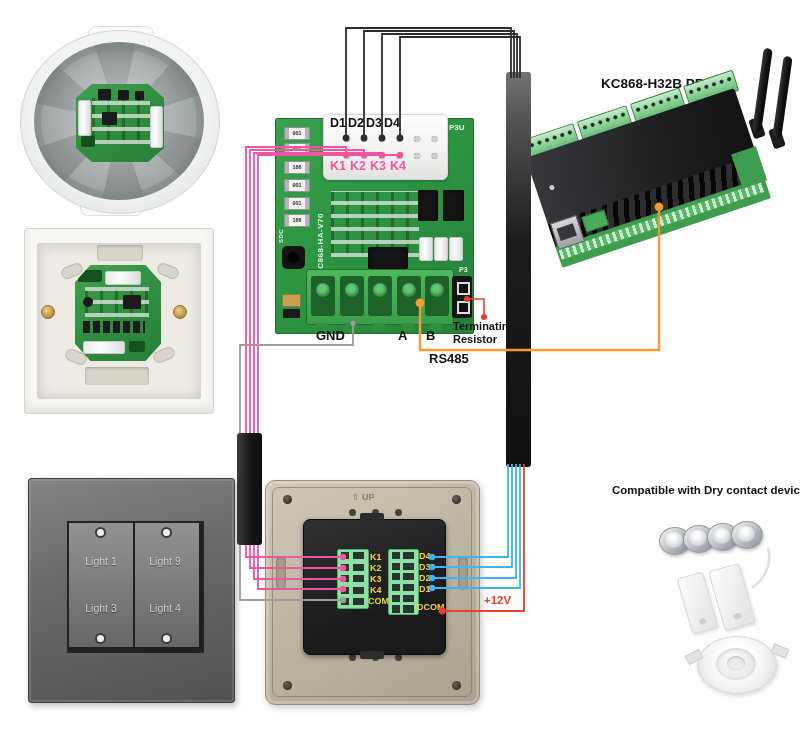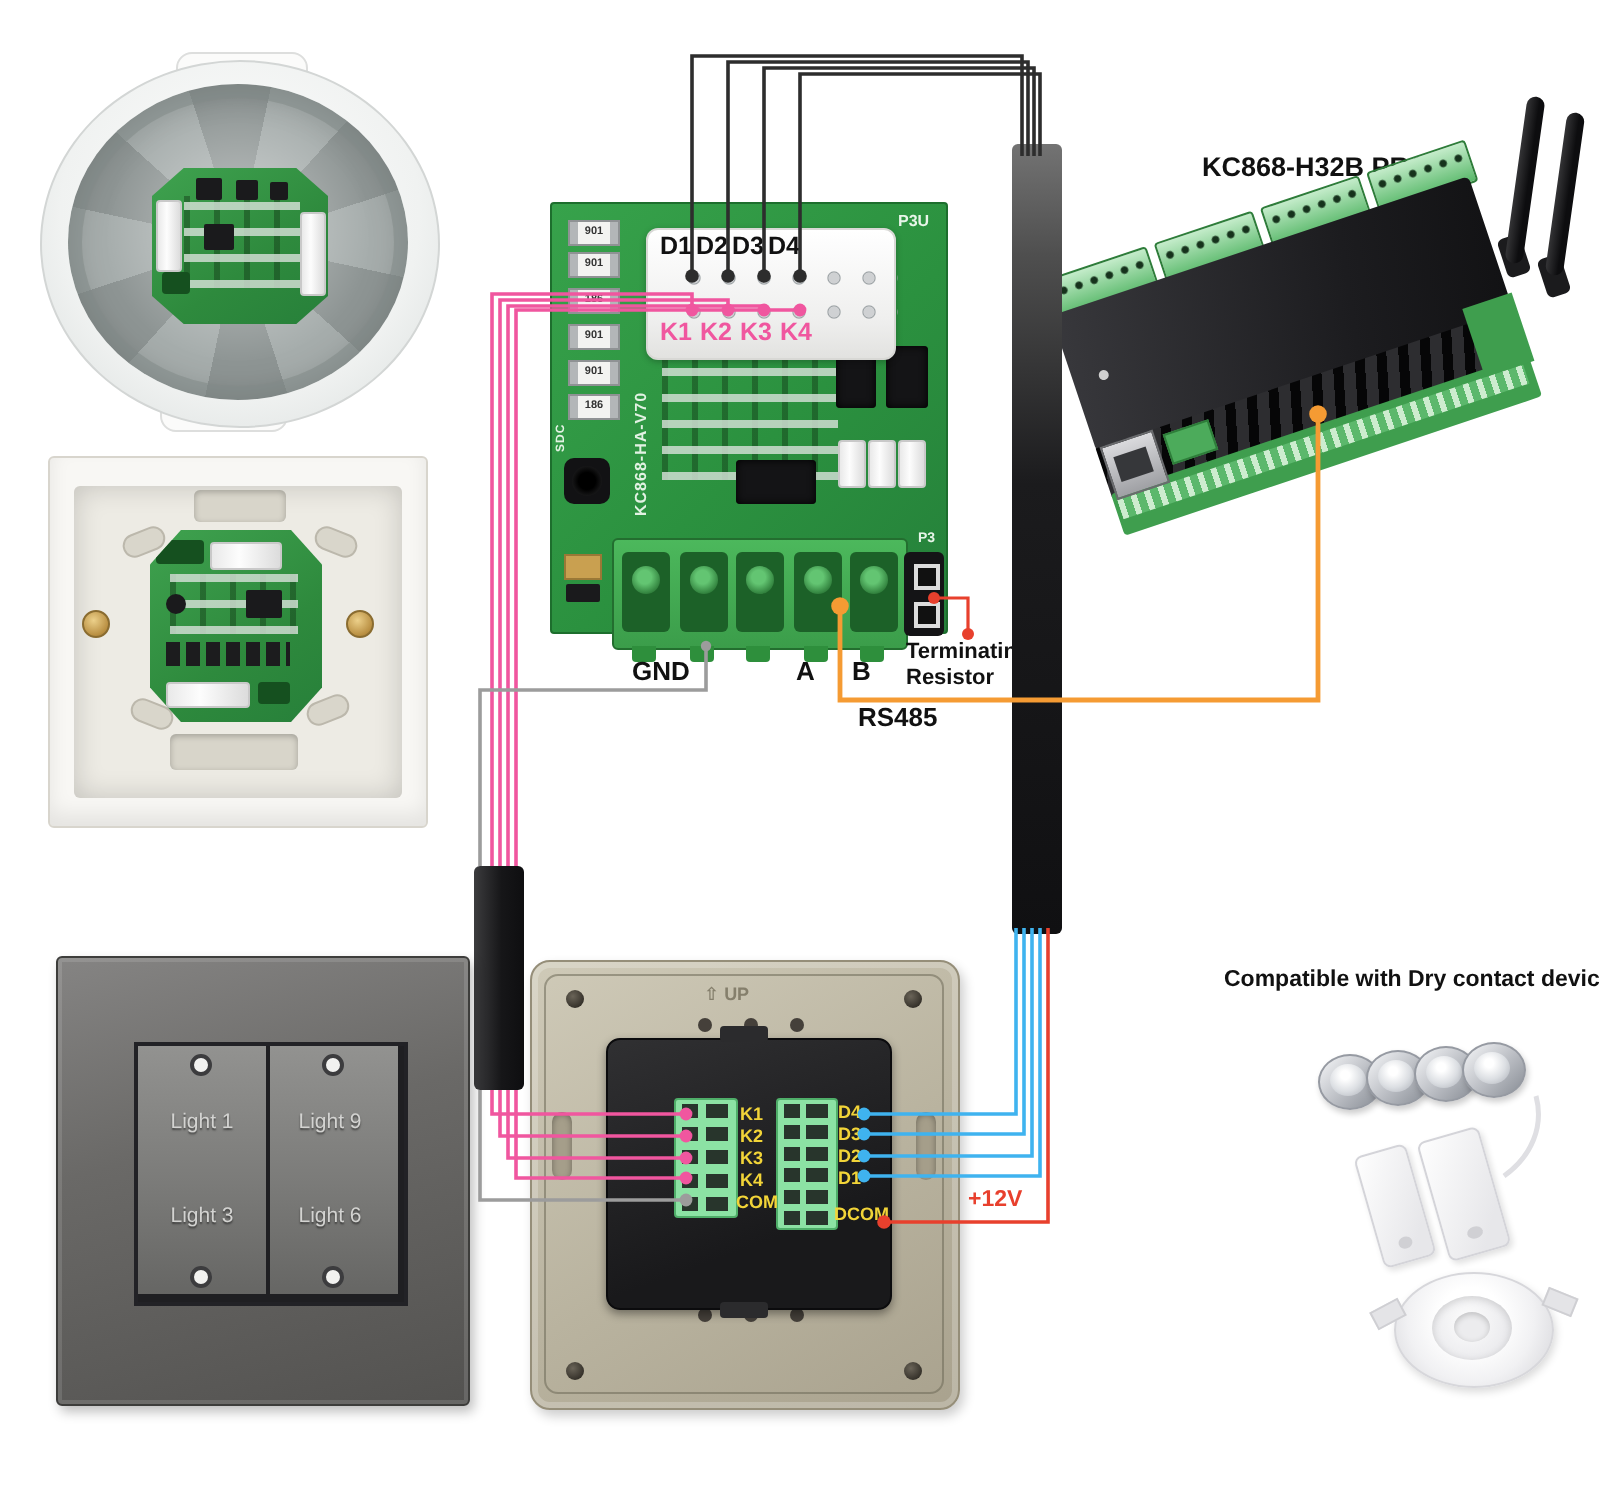--- a/index.html
+++ b/index.html
@@ -155,21 +155,21 @@
     <div class="abs" style="left:2px;top:88px;width:26px;height:26px;background:linear-gradient(#dadadd,#9fa0a4);border:1px solid #6a6b6e;">
       <div class="abs" style="left:4px;top:6px;width:17px;height:13px;background:#36373a;"></div>
     </div>
     <div class="abs" style="left:34px;top:92px;width:22px;height:14px;background:#4cab5b;border:1px solid #2e7d3a;"></div>
   </div>
   <div class="abs hinge" style="left:751px;top:118px;width:12px;height:20px;transform:rotate(-18deg);"></div>
   <div class="abs hinge" style="left:771px;top:128px;width:12px;height:20px;transform:rotate(-18deg);"></div>
   <div class="abs antenna" style="left:758px;top:48px;width:9px;height:84px;transform:rotate(8deg);"></div>
   <div class="abs antenna" style="left:778px;top:56px;width:9px;height:82px;transform:rotate(8deg);"></div>
 
-  <div class="abs modpcb" style="left:275px;top:101px;width:197px;height:214px;">
+  <div class="abs modpcb" style="left:275px;top:118px;width:197px;height:214px;">
     <div class="abs smdgrid" style="left:55px;top:72px;width:88px;height:66px;"></div>
 
     <div class="res abs" style="left:8px;top:8px;"><span>901</span></div>
     <div class="res abs" style="left:8px;top:24px;"><span>901</span></div>
     <div class="res abs" style="left:8px;top:42px;"><span>186</span></div>
     <div class="res abs" style="left:8px;top:60px;"><span>901</span></div>
     <div class="res abs" style="left:8px;top:78px;"><span>901</span></div>
     <div class="res abs" style="left:8px;top:95px;"><span>186</span></div>
 
     <div class="abs silkv" style="left:40px;top:52px;height:104px;">KC868-HA-V70</div>
@@ -247,21 +247,21 @@
       <div class="abs rocker brushed" style="left:0;top:0;width:64px;height:124px;"></div>
       <div class="abs rocker brushed" style="left:66px;top:0;width:64px;height:124px;"></div>
     </div>
     <div class="abs rdot" style="left:66px;top:48px;"></div>
     <div class="abs rdot" style="left:132px;top:48px;"></div>
     <div class="abs rdot" style="left:66px;top:154px;"></div>
     <div class="abs rdot" style="left:132px;top:154px;"></div>
     <div class="lightlbl" style="left:42px;top:76px;">Light 1</div>
     <div class="lightlbl" style="left:42px;top:123px;">Light 3</div>
     <div class="lightlbl" style="left:106px;top:76px;">Light 9</div>
-    <div class="lightlbl" style="left:106px;top:123px;">Light 6</div>
+    <div class="lightlbl" style="left:106px;top:123px;">Light 4</div>
   </div>
 
   <div class="abs plateB" style="left:265px;top:480px;width:213px;height:223px;"></div>
   <div class="abs plateB-line" style="left:272px;top:487px;width:198px;height:208px;"></div>
   <div class="abs bscrew" style="left:283px;top:495px;"></div>
   <div class="abs bscrew" style="left:452px;top:495px;"></div>
   <div class="abs bscrew" style="left:283px;top:681px;"></div>
   <div class="abs bscrew" style="left:452px;top:681px;"></div>
   <div class="abs bdot" style="left:349px;top:509px;"></div>
   <div class="abs bdot" style="left:372px;top:509px;"></div>

